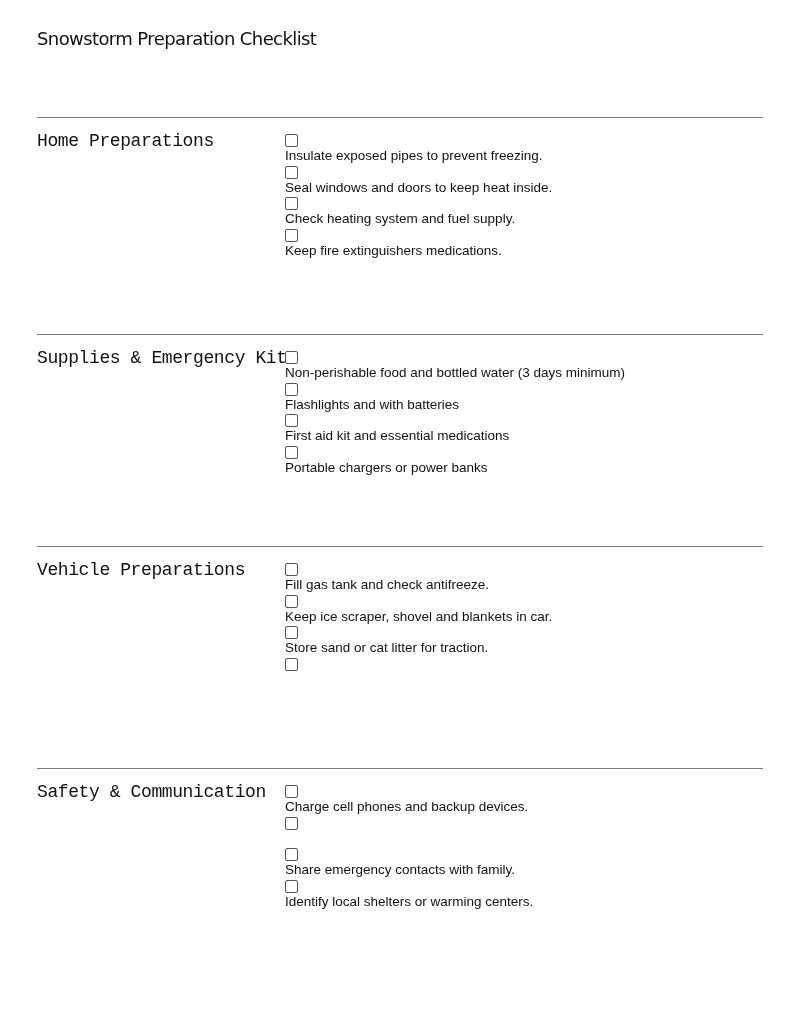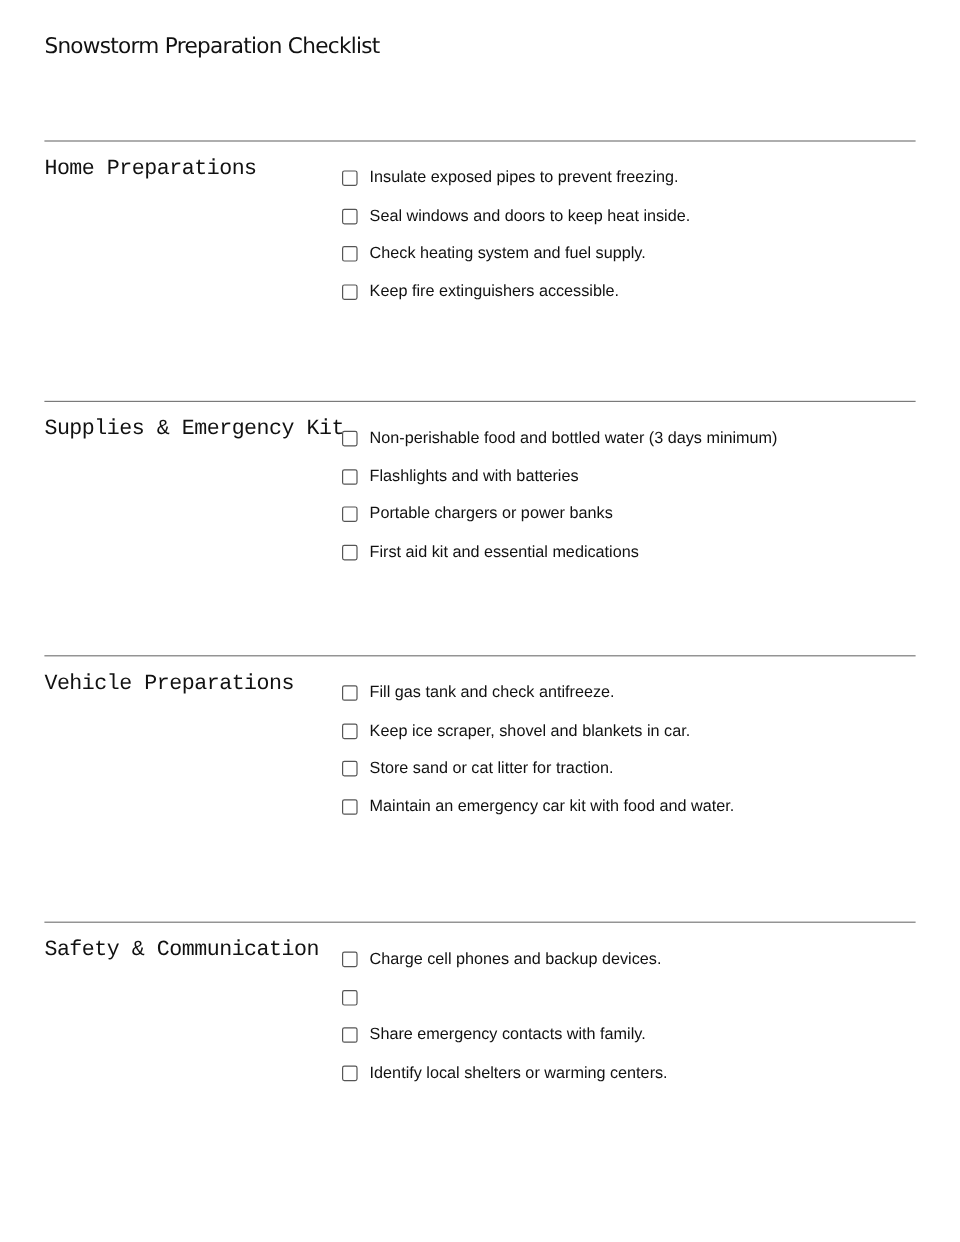--- a/index.html
+++ b/index.html
@@ -10,21 +10,21 @@
     letter-spacing: -0.6px; color: #111; margin: 0;
   }
   .section { position: absolute; left: 37px; width: 726px; height: 217px; }
   .rule { position: absolute; left: 0; top: 0; width: 726px; height: 1px; background: #7a7a7a; }
   .section-title {
     position: absolute; left: 0; top: 14px;
     font-family: Liberation Mono, monospace; font-size: 18px; font-weight: 500;
     letter-spacing: -0.4px; color: #111; margin: 0;
   }
   .items { position: absolute; left: 248px; top: 15px; list-style: none; margin: 0; padding: 0; }
-  .item { height: 31.5px; display: flex; align-items: center; cursor: pointer; }
+  .item { height: 31.5px; display: flex; align-items: flex-start; cursor: pointer; flex-direction: column; }
   .checkbox {
     width: 11px; height: 11px; border: 1px solid #555; border-radius: 2px;
     margin-top: 2px; margin-right: 10px; flex: 0 0 auto; background: #fff;
   }
   .label {
     font-family: "Liberation Sans", sans-serif; font-size: 13.5px; color: #111; line-height: 17px;
   }
 </style>
 </head>
 <body>
@@ -42,44 +42,44 @@
     <li class="item">
         <span class="checkbox"></span>
         <span class="label">Seal windows and doors to keep heat inside.</span>
       </li>
     <li class="item">
         <span class="checkbox"></span>
         <span class="label">Check heating system and fuel supply.</span>
       </li>
     <li class="item">
         <span class="checkbox"></span>
-        <span class="label">Keep fire extinguishers accessible.</span>
+        <span class="label">Keep fire extinguishers medications.</span>
       </li>
   </ul>
 </div>
 
 <div class="section" style="top:334px">
   <div class="rule"></div>
   <h2 class="section-title">Supplies &amp; Emergency Kit</h2>
   <ul class="items">
     <li class="item">
         <span class="checkbox"></span>
         <span class="label">Non-perishable food and bottled water (3 days minimum)</span>
       </li>
     <li class="item">
         <span class="checkbox"></span>
         <span class="label">Flashlights and with batteries</span>
       </li>
     <li class="item">
         <span class="checkbox"></span>
-        <span class="label">Portable chargers or power banks</span>
+        <span class="label">First aid kit and essential medications</span>
       </li>
     <li class="item">
         <span class="checkbox"></span>
-        <span class="label">First aid kit and essential medications</span>
+        <span class="label">Portable chargers or power banks</span>
       </li>
   </ul>
 </div>
 
 <div class="section" style="top:546px">
   <div class="rule"></div>
   <h2 class="section-title">Vehicle Preparations</h2>
   <ul class="items">
     <li class="item">
         <span class="checkbox"></span>
@@ -88,21 +88,20 @@
     <li class="item">
         <span class="checkbox"></span>
         <span class="label">Keep ice scraper, shovel and blankets in car.</span>
       </li>
     <li class="item">
         <span class="checkbox"></span>
         <span class="label">Store sand or cat litter for traction.</span>
       </li>
     <li class="item">
         <span class="checkbox"></span>
-        <span class="label">Maintain an emergency car kit with food and water.</span>
       </li>
   </ul>
 </div>
 
 <div class="section" style="top:768px">
   <div class="rule"></div>
   <h2 class="section-title">Safety &amp; Communication</h2>
   <ul class="items">
     <li class="item">
         <span class="checkbox"></span>

